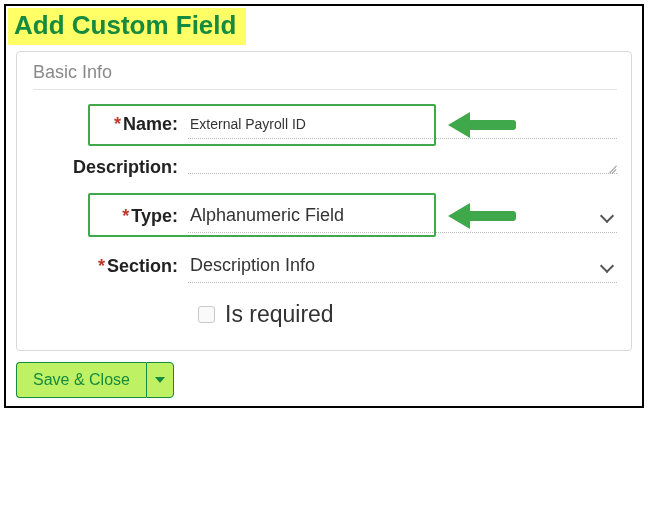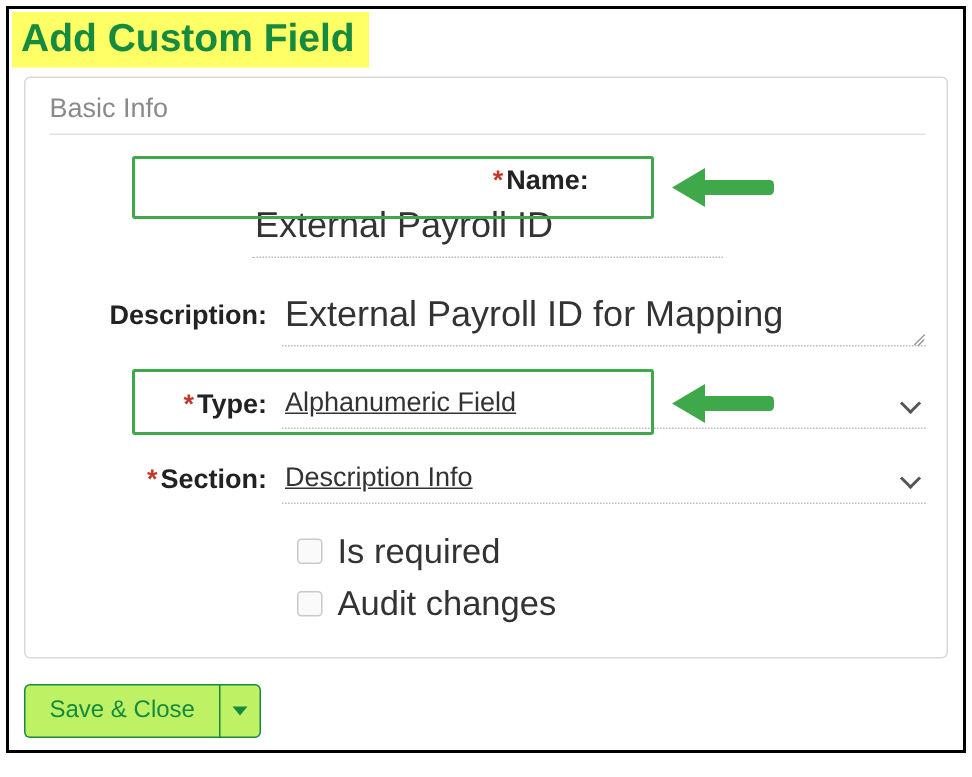--- a/index.html
+++ b/index.html
@@ -4,21 +4,21 @@
 <style>
   * { box-sizing: border-box; margin: 0; padding: 0; }
   body {
     font-family: "Segoe UI", Arial, sans-serif;
     background: #fff;
     padding: 4px;
   }
   .window {
     border: 2px solid #000;
     width: 640px;
-    height: 498px;
+    height: 404px;
     position: relative;
     background: #fff;
   }
   .title {
     display: inline-block;
     background: #ffff66;
     color: #168a3f;
     font-size: 26px;
     font-weight: 600;
     padding: 2px 10px 4px 6px;
@@ -51,21 +51,21 @@
     font-weight: 600;
     padding-right: 10px;
   }
   .req { color: #c0392b; font-weight: 600; margin-right: 2px; }
   .field-col {
     flex: 1;
     position: relative;
   }
   .field {
     width: 100%;
-    font-size: 24px;
+    font-size: 14px;
     color: #333;
     font-family: inherit;
     border: none;
     border-bottom: 1px dotted #bbb;
     padding: 6px 2px;
     background: transparent;
     outline: none;
   }
   .textarea-wrap {
     position: relative;
@@ -93,21 +93,20 @@
     display: flex;
     align-items: center;
     border-bottom: 1px dotted #bbb;
     padding: 6px 2px;
     cursor: pointer;
   }
   .select-like .sel-text {
     flex: 1;
     font-size: 18px;
     color: #333;
-    text-decoration: underline;
   }
   .chev {
     width: 16px;
     height: 16px;
     position: relative;
   }
   .chev::before {
     content: "";
     position: absolute;
     left: 3px; top: 3px;
@@ -198,39 +197,38 @@
 </head>
 <body>
 
 <div class="window">
 
   <div class="title">Add Custom Field</div>
 
   <div class="panel">
     <div class="panel-title">Basic Info</div>
 
-    <div class="row" style="margin-bottom:18px;flex-direction:column;">
+    <div class="row" style="margin-bottom:18px;">
       <div class="label-col">
         <span class="req">*</span><span>Name:</span>
       </div>
       <div class="field-col">
         <input class="field" value="External Payroll ID" style="">
       </div>
       <div class="green-box" style="left:55px; top:-6px; width:348px; height:42px;"></div>
       <div class="arrow" style="left:415px; top:2px;">
         <div class="arrow-head"></div>
           <div class="arrow-shaft"></div>
       </div>
     </div>
 
     <div class="row" style="margin-bottom:21px;">
       <div class="label-col" style="font-weight:600;">Description:</div>
       <div class="field-col">
         <div class="textarea-wrap">
-          <div class="field" style="border:none;">External Payroll ID for Mapping</div>
           <div class="resize-handle"></div>
         </div>
       </div>
     </div>
 
     <div class="row" style="margin-bottom:16px;">
       <div class="label-col">
         <span class="req">*</span><span>Type:</span>
       </div>
       <div class="field-col">
@@ -255,24 +253,20 @@
           <span class="sel-text">Description Info</span>
           <span class="chev"></span>
         </div>
       </div>
     </div>
 
     <div class="checks">
       <div class="check-row">
         <div class="checkbox"></div>
         <span>Is required</span>
-      </div>
-      <div class="check-row">
-        <div class="checkbox"></div>
-        <span>Audit changes</span>
       </div>
     </div>
 
   </div>
 
   <div class="button-bar">
     <button class="btn btn-main">Save &amp; Close</button>
     <button class="btn btn-drop">
       <span class="tri"></span>
     </button>

